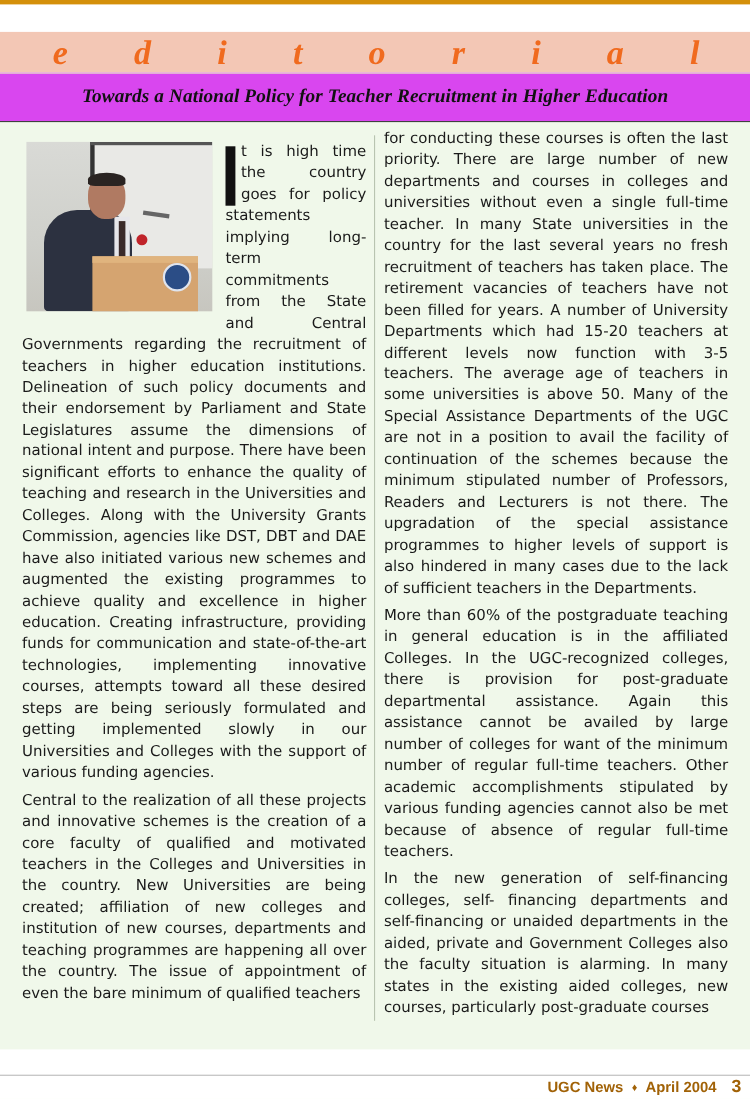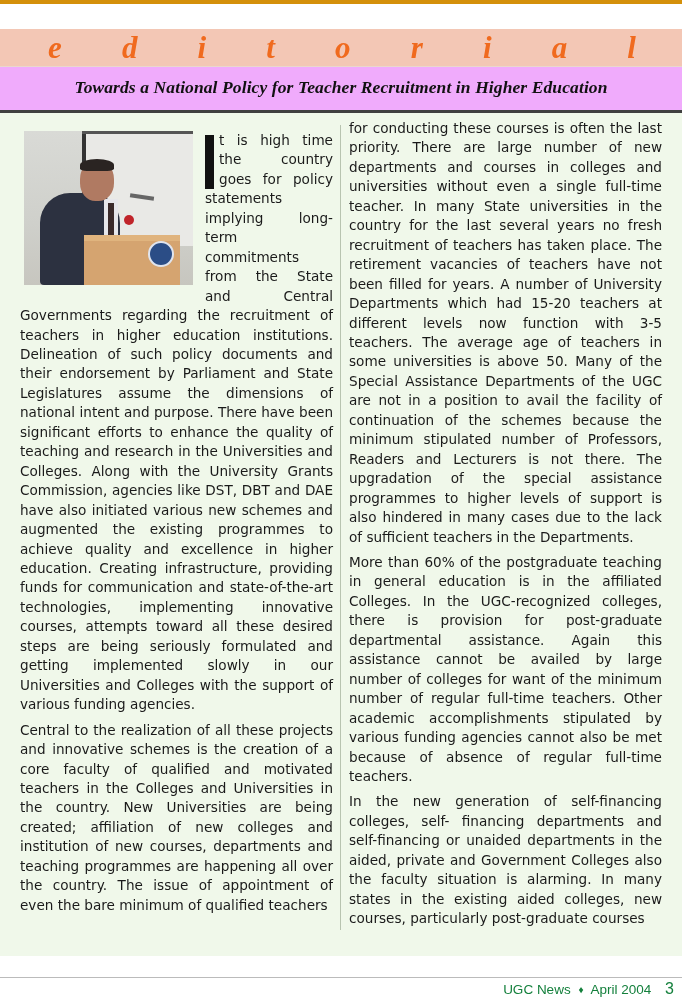--- a/index.html
+++ b/index.html
@@ -4,26 +4,26 @@
 <style>
   html, body { margin:0; padding:0; }
   body { width:682px; height:999px; background:#ffffff; position:relative; overflow:hidden;
          font-family:"DejaVu Sans", sans-serif; color:#1a1a1a; }
   .top-rule { position:absolute; left:0; top:0; width:682px; height:4px; background:#D4900A; }
   .banner { position:absolute; left:0; top:29px; width:682px; height:37px; background:#F3C7B5;
             display:flex; justify-content:space-between; align-items:center; box-sizing:border-box;
             padding:0 46px 0 48px; }
   .banner span { font-family:"Liberation Serif", serif; font-style:italic; font-weight:bold;
                  font-size:31px; color:#F06A1E; line-height:37px; }
-  .title-band { position:absolute; left:0; top:66px; width:682px; height:44px; background:#f0abfc;
+  .title-band { position:absolute; left:0; top:66px; width:682px; height:44px; background:#d946ef;
                 border-top:1px solid #e9d8cc; box-sizing:border-box; text-align:center; }
   .title-band h1 { margin:0; font-family:"Liberation Serif", serif; font-style:italic; font-weight:bold;
                    font-size:17.5px; line-height:41px; color:#111; letter-spacing:0.1px; }
   .body-area { position:absolute; left:0; top:110px; width:682px; height:843px; background:#F0F8EA;
-               border-top:3px solid #404040; }
+               border-top:1px solid #404040; }
   .col { position:absolute; top:18px; font-size:13.6px; line-height:19.45px; text-align:justify;
          color:#1a1a1a; }
   .col p { margin:0 0 6px 0; }
   .col-left { left:20px; width:313px; }
   .col-right { left:349px; width:313px; top:6px; }
   .divider { position:absolute; left:340px; top:12px; width:1px; height:805px; background:#b8c4b0; }
   .photo { float:left; width:169px; height:154px; margin:0 12px 4px 4px; position:relative;
            background:linear-gradient(180deg,#d9dad6 0%,#cfd0cb 60%,#c7c6bf 100%); overflow:hidden; }
   .photo .board { position:absolute; left:58px; top:0; width:111px; height:115px; background:#e9e9e6;
                   border-left:4px solid #333; }
@@ -42,21 +42,21 @@
                    border-top:6px solid #e0b47e; }
   .photo .emblem { position:absolute; left:124px; top:110px; width:22px; height:22px; border-radius:50%;
                    background:#2b4d86; border:2px solid #dfe4ee; }
   .photo .mic { position:absolute; left:106px; top:64px; width:24px; height:4px; background:#666;
                 transform:rotate(8deg); }
   .dropcap { float:left; font-family:"DejaVu Sans", sans-serif; font-weight:bold; font-size:64px;
              line-height:52px; height:54px; margin:4px 5px 0 0; color:#111; width:9px; overflow:hidden;
              background:#111; }
   .footer-rule { position:absolute; left:0; top:977px; width:682px; height:1px; background:#bbbbbb; }
   .footer { position:absolute; right:8px; top:980px; font-family:"Liberation Sans", sans-serif;
-            font-size:13.5px; color:#15803d; white-space:nowrap; }
+            font-size:13.5px; color:#a16207; white-space:nowrap;font-weight:bold; }
   .footer .pg { font-size:16px; margin-left:10px; }
   .footer .sep { font-size:10px; margin:0 4px; position:relative; top:-1px; }
 </style>
 </head>
 <body>
 
 <div class="top-rule"></div>
 
 <div class="banner">
   <span>e</span>

